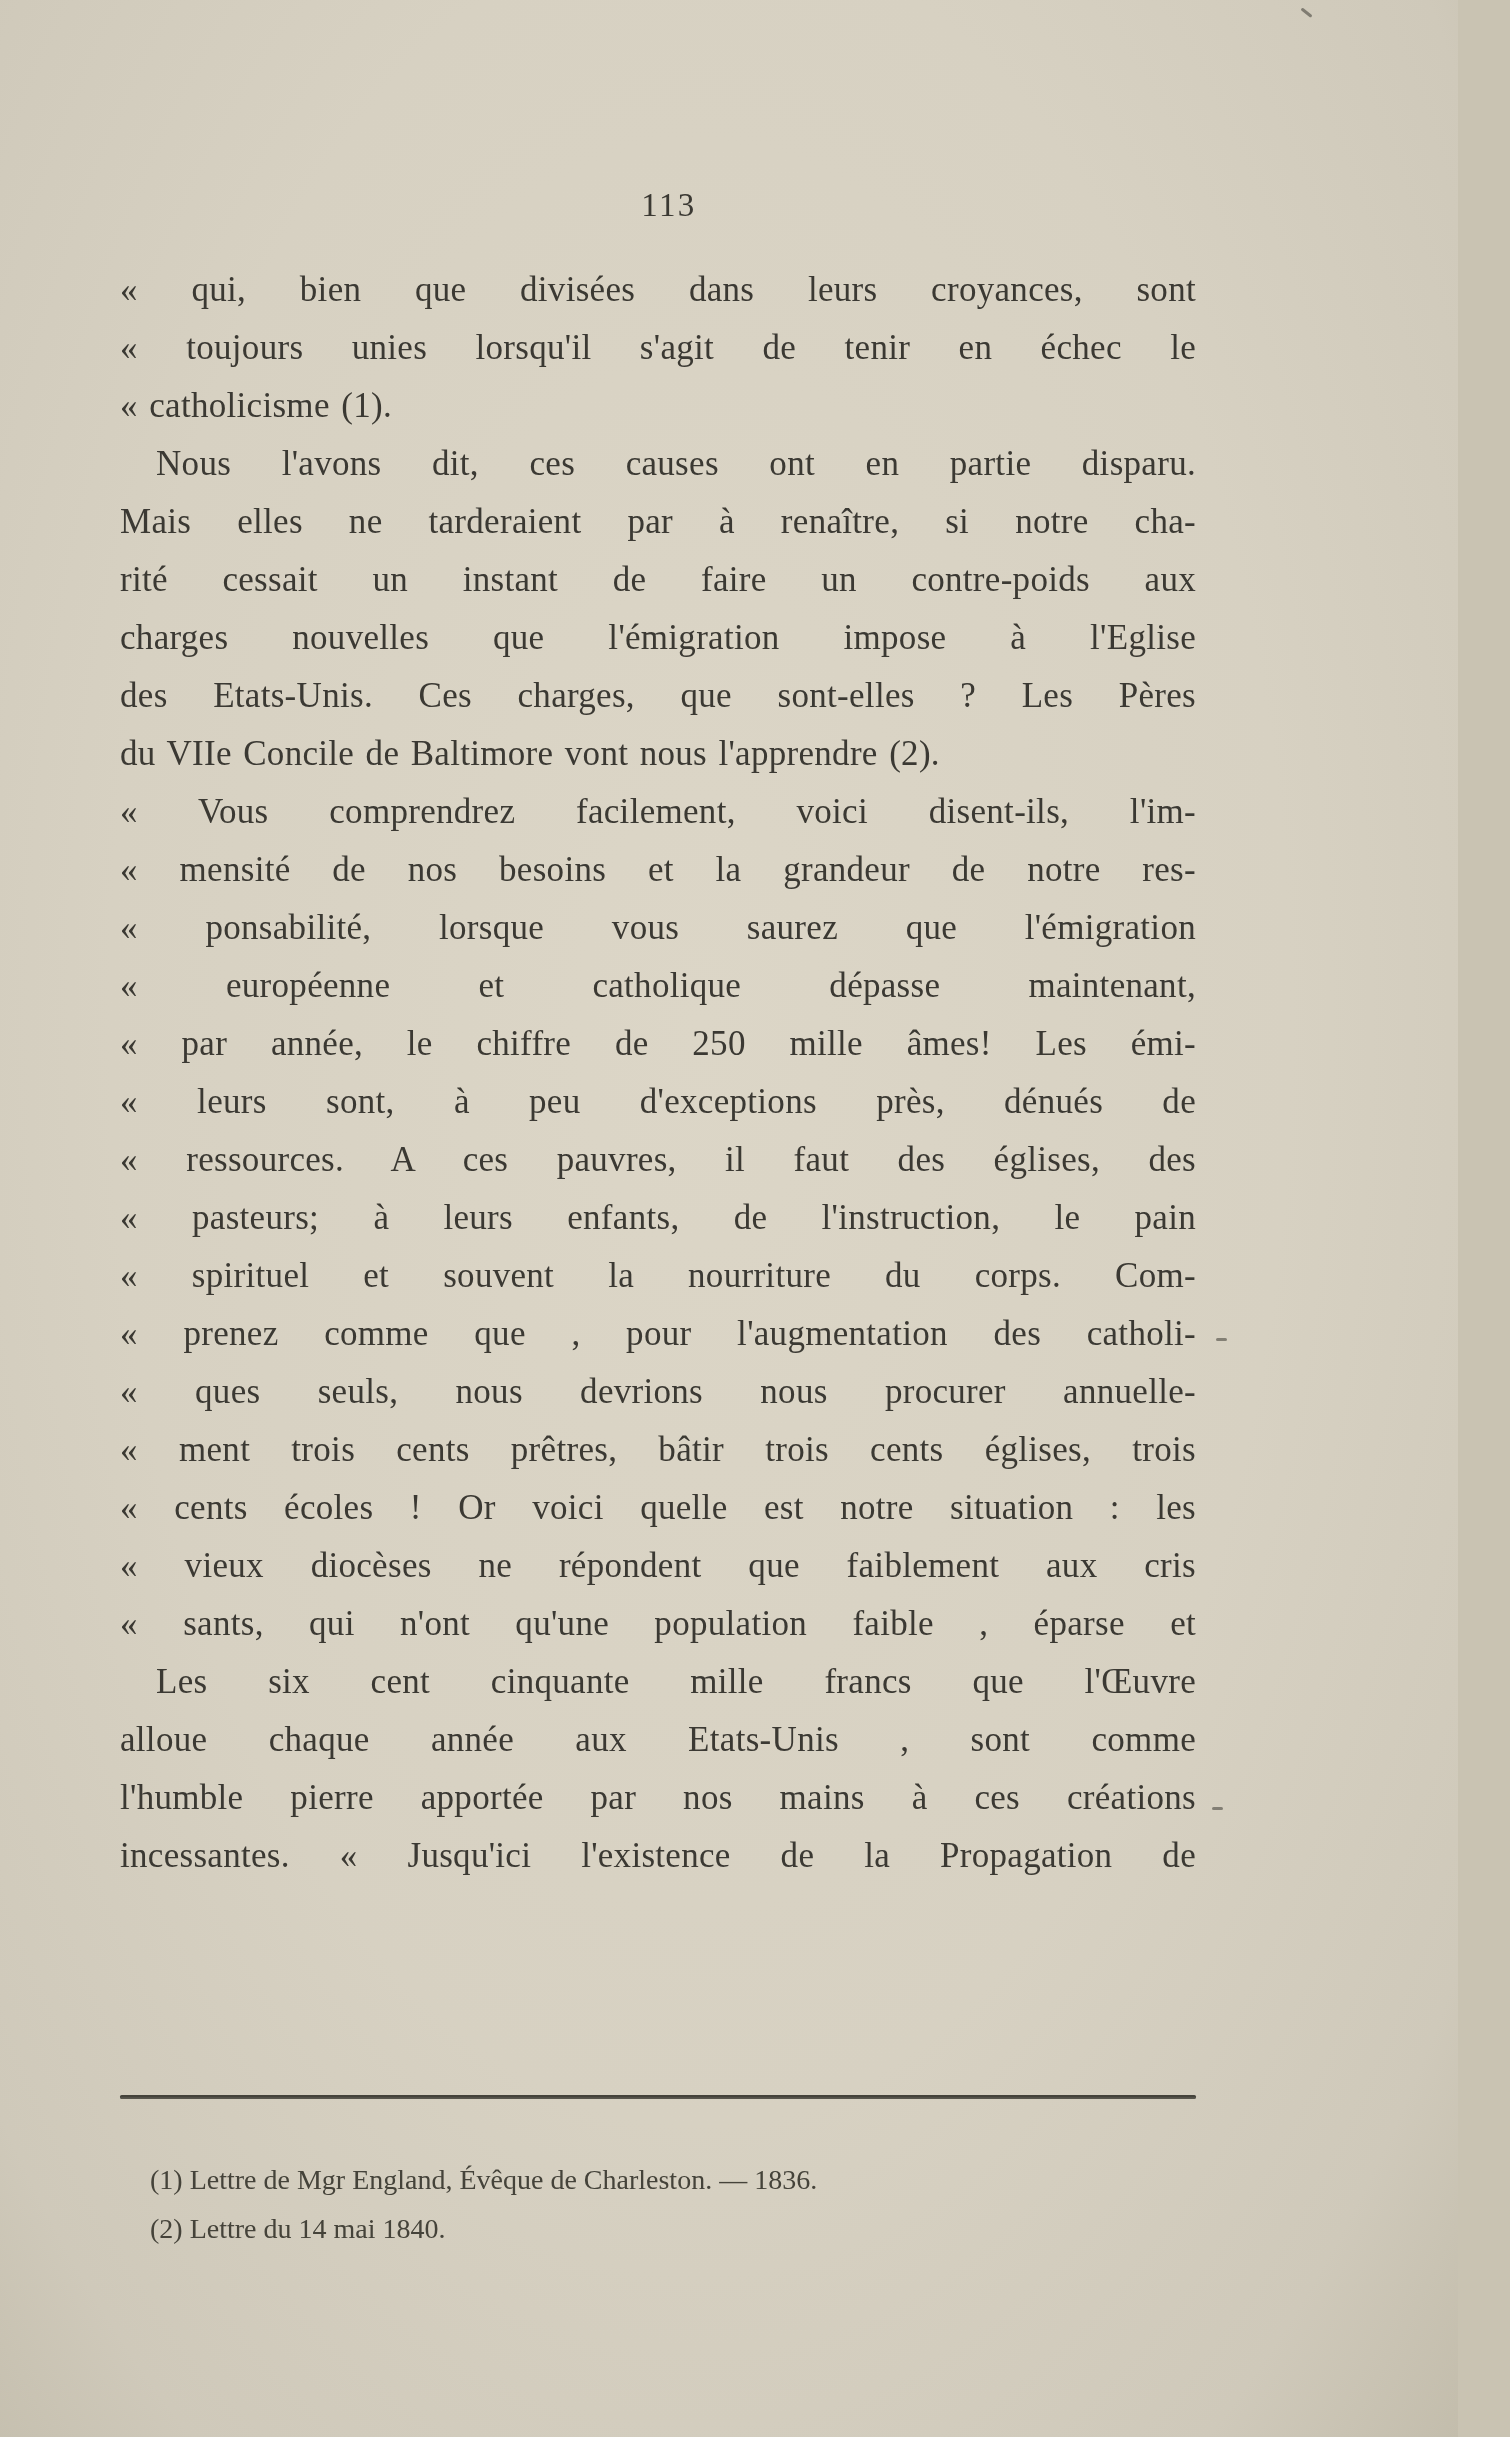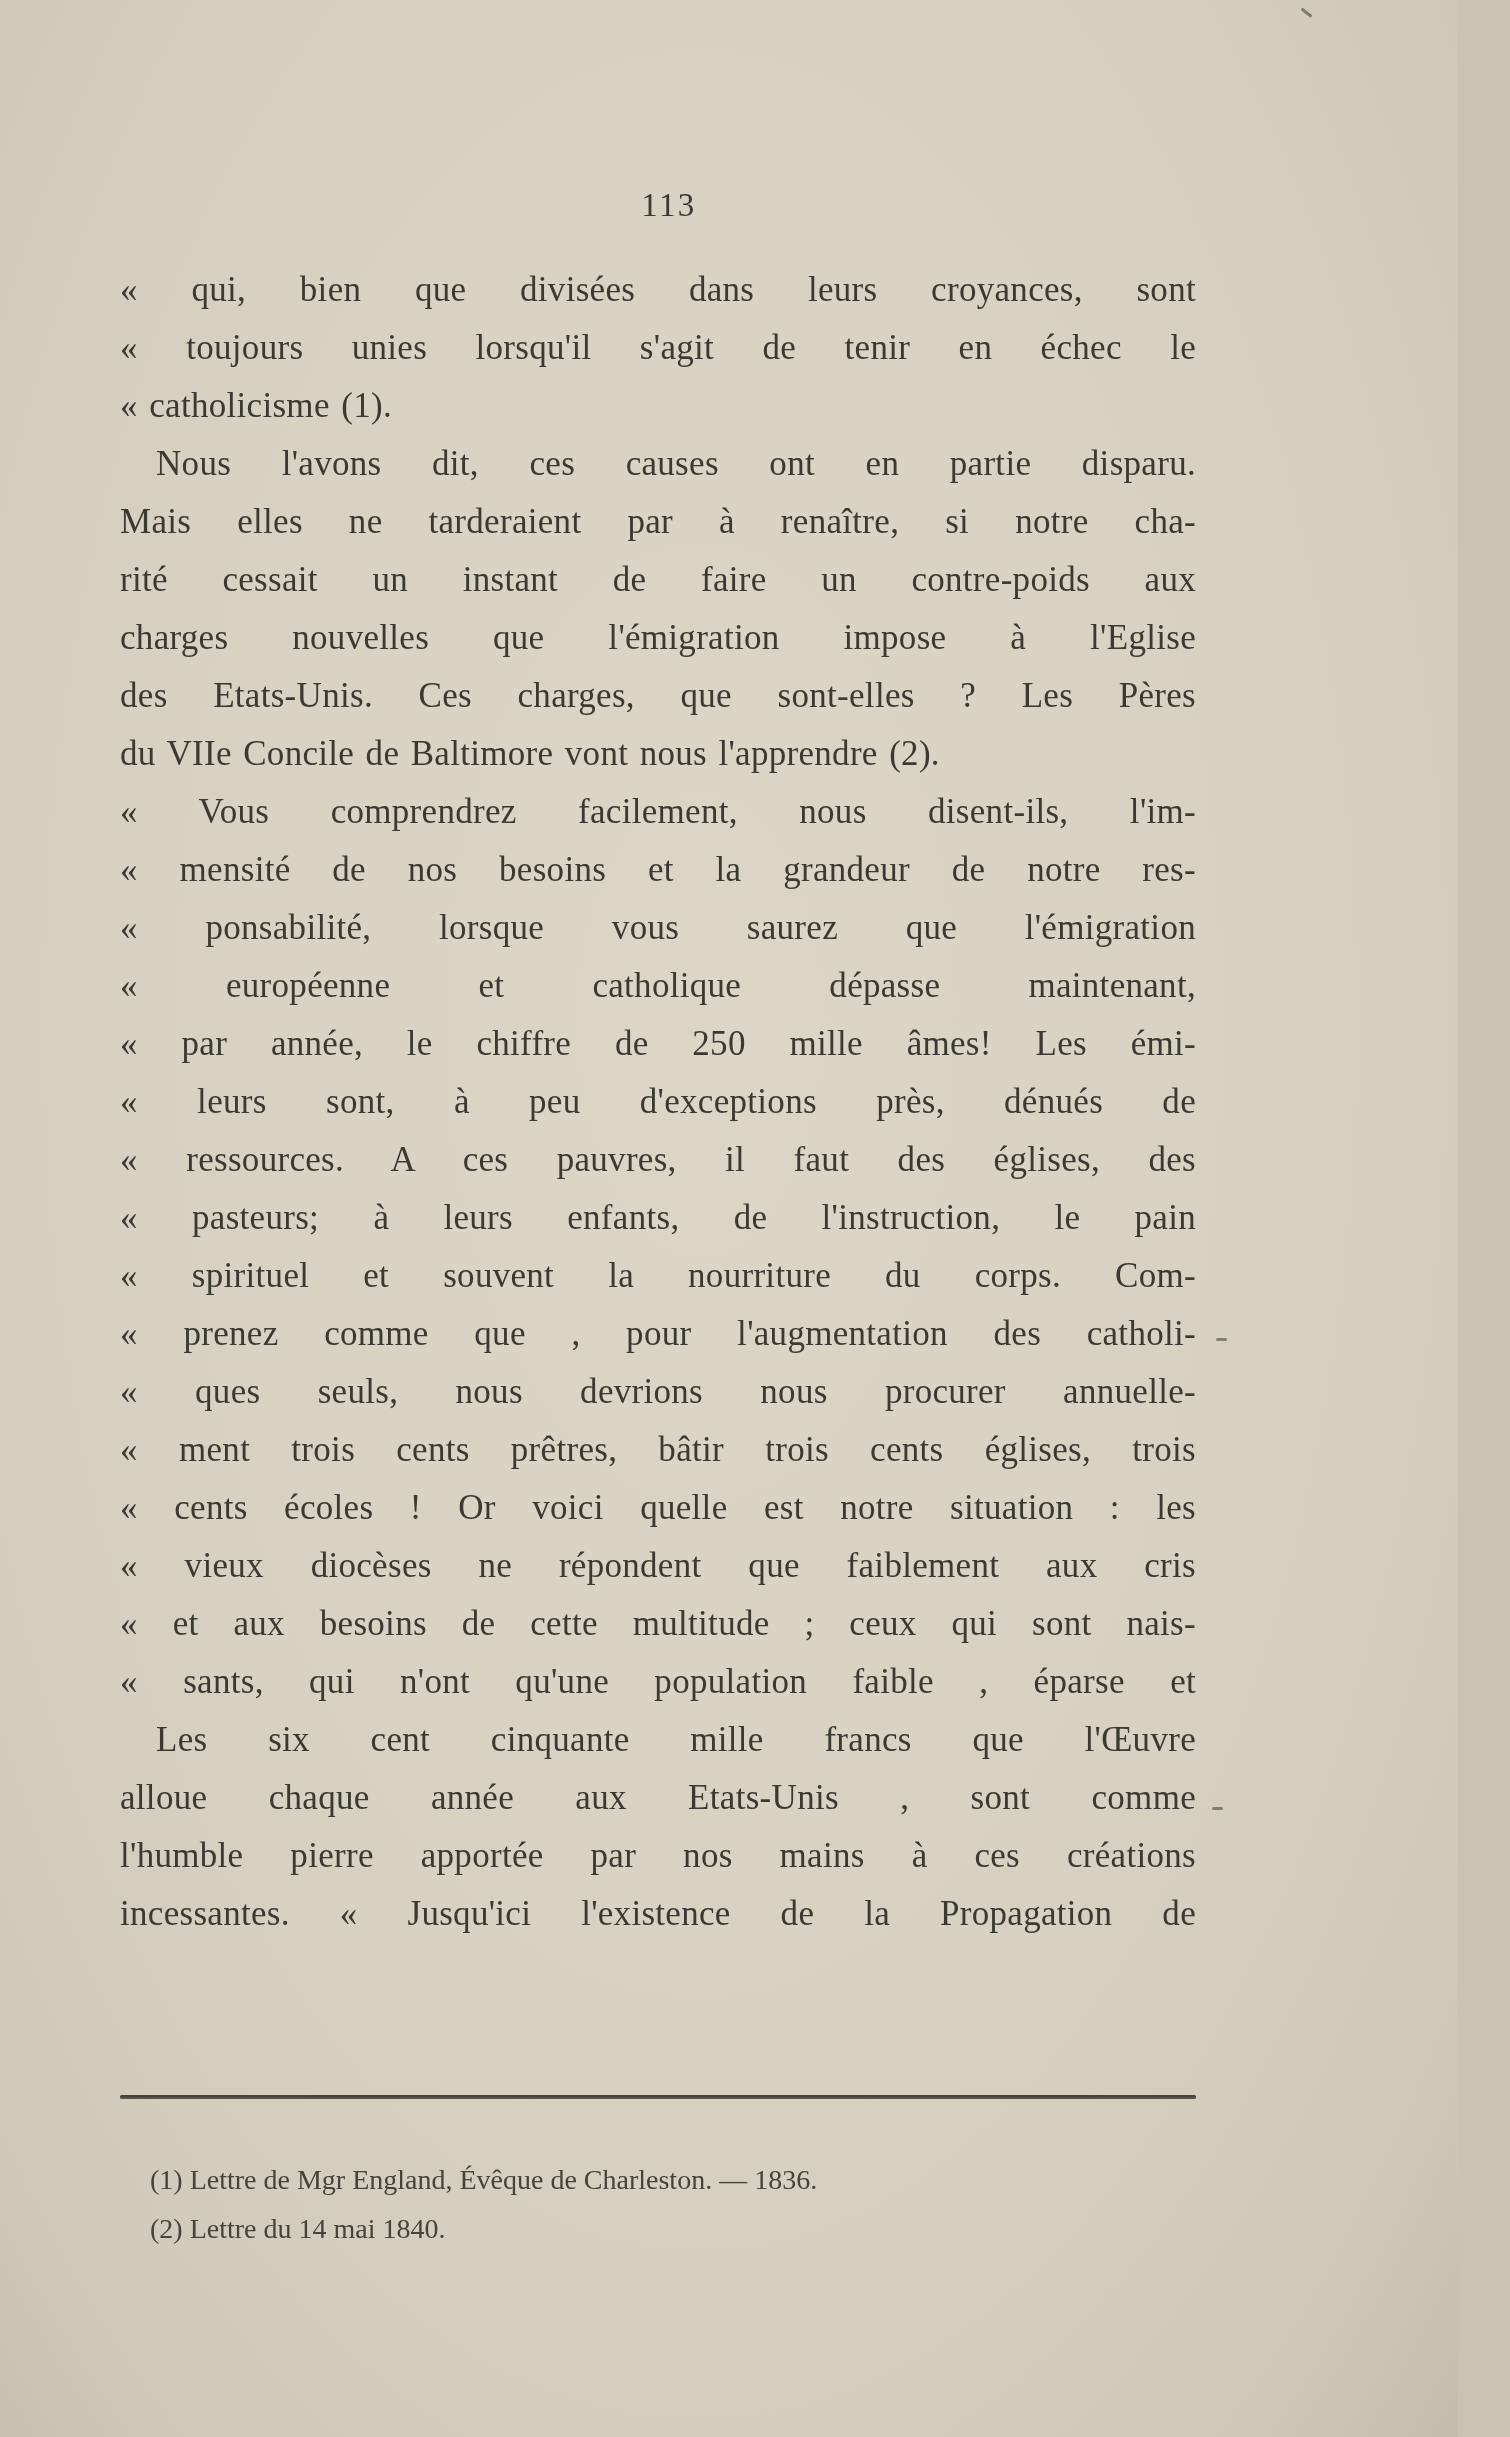--- a/index.html
+++ b/index.html
@@ -87,35 +87,34 @@
   <div class="text-block" id="text-block">
       <div class="line">« qui, bien que divisées dans leurs croyances, sont</div>
       <div class="line">« toujours unies lorsqu'il s'agit de tenir en échec le</div>
       <div class="line end">« catholicisme (1).</div>
       <div class="line indent">Nous l'avons dit, ces causes ont en partie disparu.</div>
       <div class="line">Mais elles ne tarderaient par à renaître, si notre cha-</div>
       <div class="line">rité cessait un instant de faire un contre-poids aux</div>
       <div class="line">charges nouvelles que l'émigration impose à l'Eglise</div>
       <div class="line">des Etats-Unis. Ces charges, que sont-elles ? Les Pères</div>
       <div class="line end">du VIIe Concile de Baltimore vont nous l'apprendre (2).</div>
-      <div class="line">« Vous comprendrez facilement, nous disent-ils, l'im-</div>
+      <div class="line">« Vous comprendrez facilement, voici disent-ils, l'im-</div>
       <div class="line">« mensité de nos besoins et la grandeur de notre res-</div>
       <div class="line">« ponsabilité, lorsque vous saurez que l'émigration</div>
       <div class="line">« européenne et catholique dépasse maintenant,</div>
       <div class="line">« par année, le chiffre de 250 mille âmes! Les émi-</div>
       <div class="line">« leurs sont, à peu d'exceptions près, dénués de</div>
       <div class="line">« ressources. A ces pauvres, il faut des églises, des</div>
       <div class="line">« pasteurs; à leurs enfants, de l'instruction, le pain</div>
       <div class="line">« spirituel et souvent la nourriture du corps. Com-</div>
       <div class="line">« prenez comme que , pour l'augmentation des catholi-</div>
       <div class="line">« ques seuls, nous devrions nous procurer annuelle-</div>
       <div class="line">« ment trois cents prêtres, bâtir trois cents églises, trois</div>
       <div class="line">« cents écoles ! Or voici quelle est notre situation : les</div>
       <div class="line">« vieux diocèses ne répondent que faiblement aux cris</div>
-      <div class="line">« et aux besoins de cette multitude ; ceux qui sont nais-</div>
       <div class="line">« sants, qui n'ont qu'une population faible , éparse et</div>
       <div class="line indent">Les six cent cinquante mille francs que l'Œuvre</div>
       <div class="line">alloue chaque année aux Etats-Unis , sont comme</div>
       <div class="line">l'humble pierre apportée par nos mains à ces créations</div>
       <div class="line">incessantes. « Jusqu'ici l'existence de la Propagation de</div>
     </div>
 
   <div class="footnote-rule"></div>
 
   <div class="footnotes" id="footnotes">

